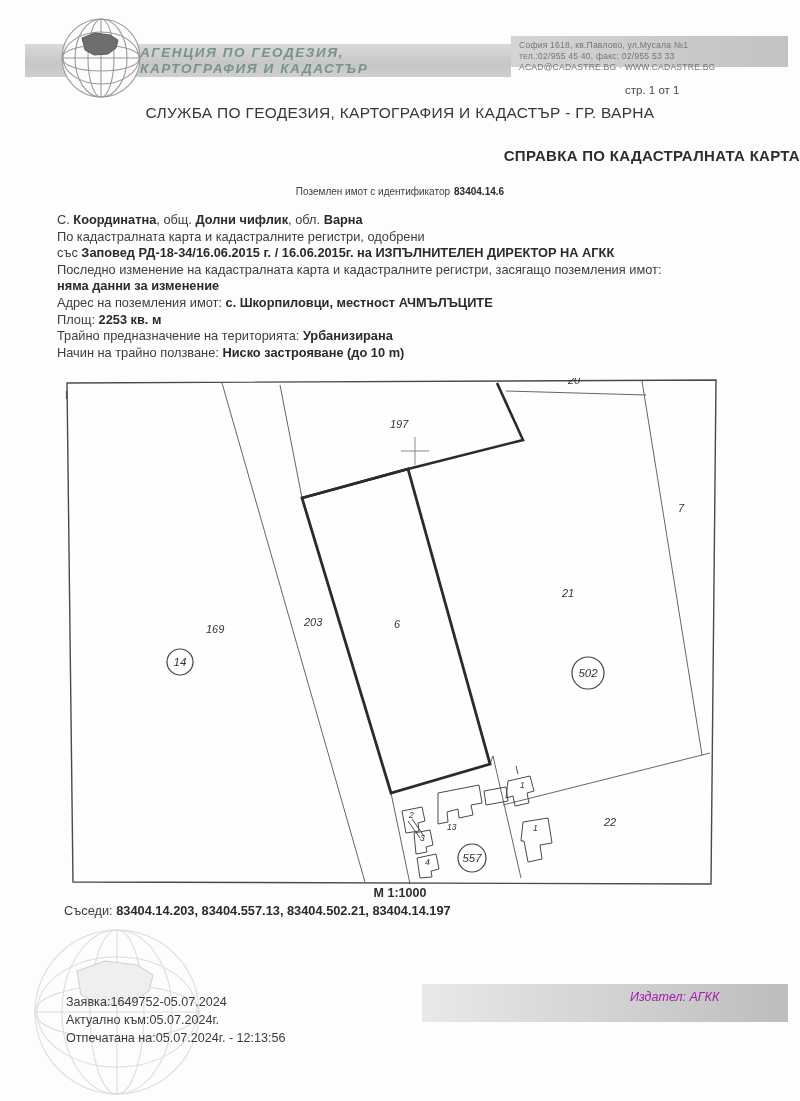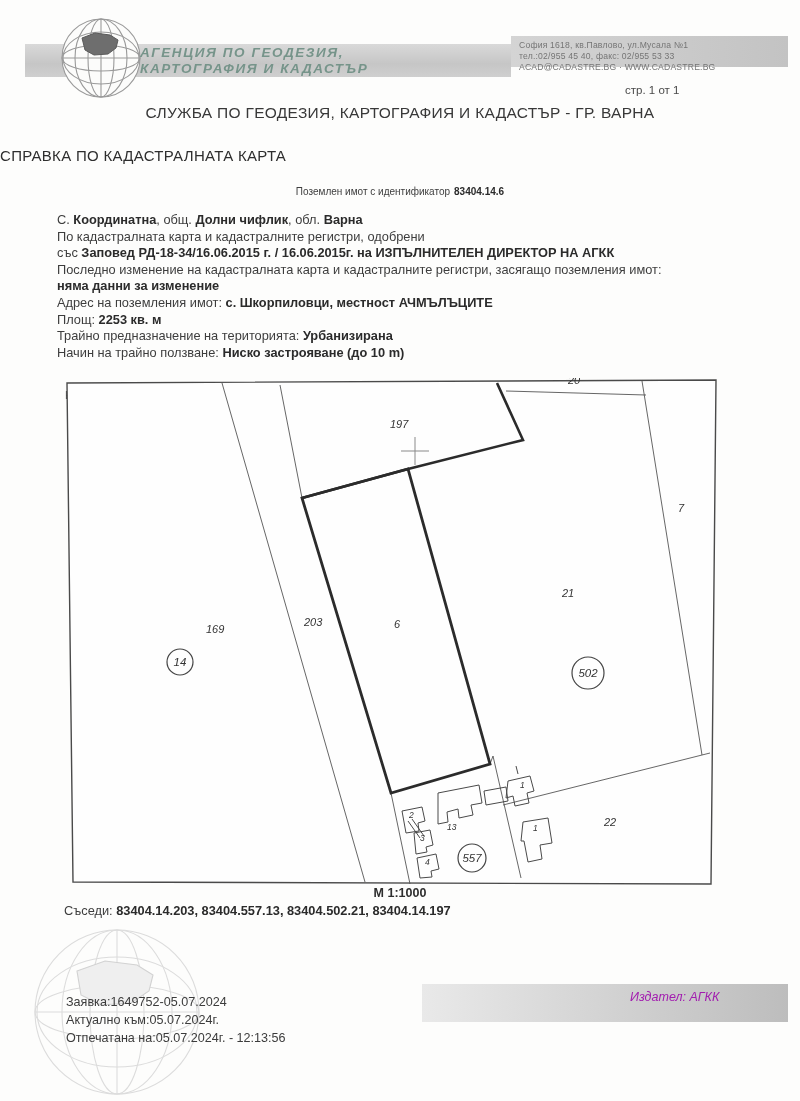--- a/index.html
+++ b/index.html
@@ -21,21 +21,21 @@
     padding:4px 0 0 8px;box-sizing:border-box;
   }
   .addr{font-size:8.6px;line-height:11px;color:#757575;letter-spacing:.2px;white-space:nowrap;}
   .agency-name{
     left:140px;top:45px;width:260px;
     font-size:13.5px;line-height:16px;font-weight:bold;font-style:italic;
     color:#76948a;letter-spacing:1.6px;white-space:nowrap;
   }
   .page-ind{left:625px;top:84px;font-size:11.5px;color:#4a4a4a;}
   .title-office{left:0;top:104px;width:800px;text-align:center;font-size:15.5px;color:#383838;letter-spacing:.3px;}
-  .title-doc{left:0;top:147px;width:800px;text-align:left;font-size:15px;font-weight:normal;color:#2e2e2e;letter-spacing:.3px;}
+  .title-doc{left:0;top:147px;width:800px;text-align:right;font-size:15px;font-weight:bold;color:#2e2e2e;letter-spacing:.3px;}
   .prop-line{left:0;top:186px;width:800px;text-align:center;font-size:10px;color:#3d3d3d;}
   .prop-line b{margin-left:4px;color:#2b2b2b;}
   .body-text{left:57px;top:212px;width:700px;font-size:12.8px;line-height:16.6px;color:#3d3d3d;}
   .body-text b{color:#2b2b2b;}
   .coordsys{left:65px;top:369px;font-size:11px;color:#4a4a4a;margin-top:20px;}
   .map-scale{left:0;top:886px;width:800px;text-align:center;font-size:12.5px;font-weight:bold;color:#2e2e2e;}
   .neighbors{left:64px;top:903px;font-size:12.8px;color:#3d3d3d;}
   .neighbors b{color:#2b2b2b;}
   
   .bar-issuer{

